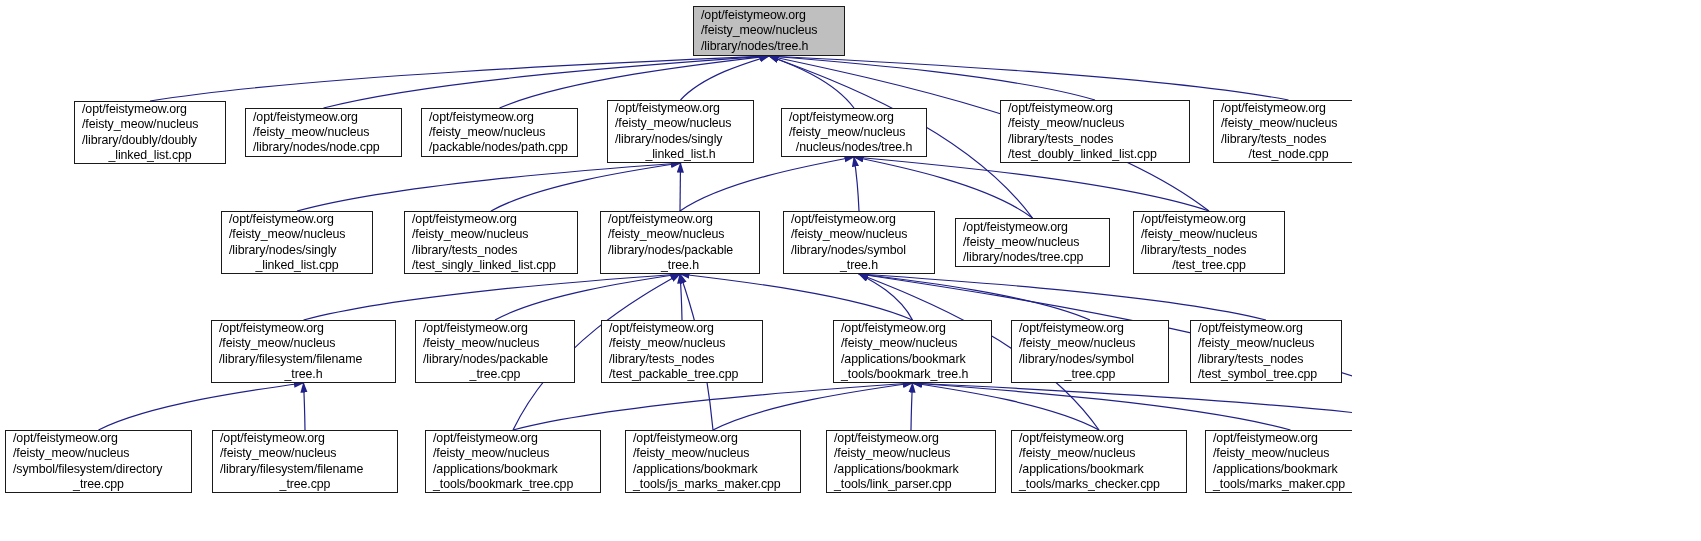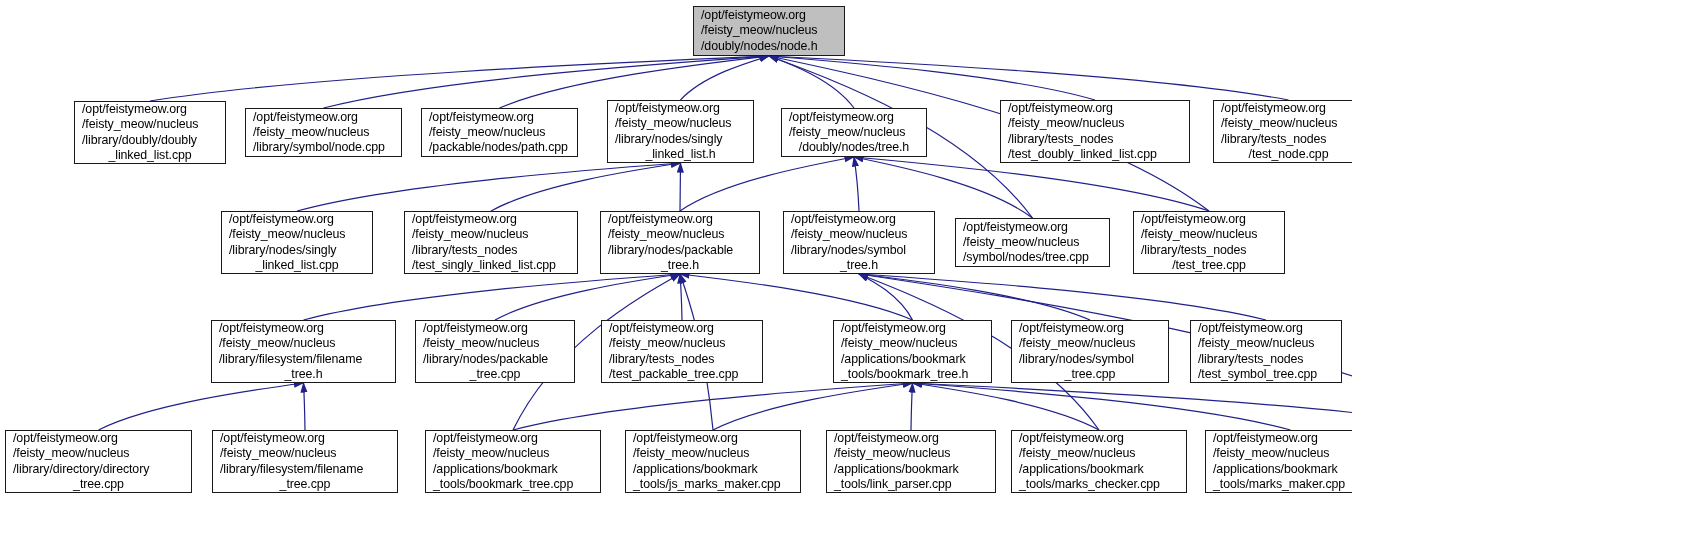--- a/index.html
+++ b/index.html
@@ -97,41 +97,41 @@
         <path d="M713,430 C762.875,404.15 862.625,390.05 912.5,383" marker-end="url(#arrow)"></path>
         <path d="M911,430 C911.375,404.15 912.125,390.05 912.5,383" marker-end="url(#arrow)"></path>
         <path d="M1099,430 C1052.375,404.15 959.125,390.05 912.5,383" marker-end="url(#arrow)"></path>
         <path d="M1290.5,430 C1196,404.15 1007,390.05 912.5,383" marker-end="url(#arrow)"></path>
         <path d="M1484,430 C1341.125,404.15 1055.375,390.05 912.5,383" marker-end="url(#arrow)"></path>
         <path d="M513,430 C554.75,344.2 638.25,297.4 680,274" marker-end="url(#arrow)"></path>
         <path d="M713,430 C704.75,344.2 688.25,297.4 680,274" marker-end="url(#arrow)"></path>
       </g>
   </svg>
   <div id="node-layer">
-      <div class="node root" style="left: 693px; top: 6px; width: 152px; height: 50px;"><span class="line">/opt/feistymeow.org</span><span class="line">/feisty_meow/nucleus</span><span class="line">/doubly/nodes/node.h</span></div>
+      <div class="node root" style="left: 693px; top: 6px; width: 152px; height: 50px;"><span class="line">/opt/feistymeow.org</span><span class="line">/feisty_meow/nucleus</span><span class="line">/library/nodes/tree.h</span></div>
       <div class="node" style="left: 74px; top: 101px; width: 152px; height: 63px;"><span class="line">/opt/feistymeow.org</span><span class="line">/feisty_meow/nucleus</span><span class="line">/library/doubly/doubly</span><span class="line ctr">_linked_list.cpp</span></div>
-      <div class="node" style="left: 245px; top: 108px; width: 157px; height: 49px;"><span class="line">/opt/feistymeow.org</span><span class="line">/feisty_meow/nucleus</span><span class="line">/library/symbol/node.cpp</span></div>
+      <div class="node" style="left: 245px; top: 108px; width: 157px; height: 49px;"><span class="line">/opt/feistymeow.org</span><span class="line">/feisty_meow/nucleus</span><span class="line">/library/nodes/node.cpp</span></div>
       <div class="node" style="left: 421px; top: 108px; width: 157px; height: 49px;"><span class="line">/opt/feistymeow.org</span><span class="line">/feisty_meow/nucleus</span><span class="line">/packable/nodes/path.cpp</span></div>
       <div class="node" style="left: 607px; top: 100px; width: 147px; height: 63px;"><span class="line">/opt/feistymeow.org</span><span class="line">/feisty_meow/nucleus</span><span class="line">/library/nodes/singly</span><span class="line ctr">_linked_list.h</span></div>
-      <div class="node" style="left: 781px; top: 108px; width: 146px; height: 49px;"><span class="line">/opt/feistymeow.org</span><span class="line">/feisty_meow/nucleus</span><span class="line ctr">/doubly/nodes/tree.h</span></div>
+      <div class="node" style="left: 781px; top: 108px; width: 146px; height: 49px;"><span class="line">/opt/feistymeow.org</span><span class="line">/feisty_meow/nucleus</span><span class="line ctr">/nucleus/nodes/tree.h</span></div>
       <div class="node" style="left: 1000px; top: 100px; width: 190px; height: 63px;"><span class="line">/opt/feistymeow.org</span><span class="line">/feisty_meow/nucleus</span><span class="line">/library/tests_nodes</span><span class="line">/test_doubly_linked_list.cpp</span></div>
       <div class="node" style="left: 1213px; top: 100px; width: 151px; height: 63px;"><span class="line">/opt/feistymeow.org</span><span class="line">/feisty_meow/nucleus</span><span class="line">/library/tests_nodes</span><span class="line ctr">/test_node.cpp</span></div>
       <div class="node" style="left: 221px; top: 211px; width: 152px; height: 63px;"><span class="line">/opt/feistymeow.org</span><span class="line">/feisty_meow/nucleus</span><span class="line">/library/nodes/singly</span><span class="line ctr">_linked_list.cpp</span></div>
       <div class="node" style="left: 404px; top: 211px; width: 174px; height: 63px;"><span class="line">/opt/feistymeow.org</span><span class="line">/feisty_meow/nucleus</span><span class="line">/library/tests_nodes</span><span class="line">/test_singly_linked_list.cpp</span></div>
       <div class="node" style="left: 600px; top: 211px; width: 160px; height: 63px;"><span class="line">/opt/feistymeow.org</span><span class="line">/feisty_meow/nucleus</span><span class="line">/library/nodes/packable</span><span class="line ctr">_tree.h</span></div>
       <div class="node" style="left: 783px; top: 211px; width: 152px; height: 63px;"><span class="line">/opt/feistymeow.org</span><span class="line">/feisty_meow/nucleus</span><span class="line">/library/nodes/symbol</span><span class="line ctr">_tree.h</span></div>
-      <div class="node" style="left: 955px; top: 218px; width: 155px; height: 49px;"><span class="line">/opt/feistymeow.org</span><span class="line">/feisty_meow/nucleus</span><span class="line">/symbol/nodes/tree.cpp</span></div>
+      <div class="node" style="left: 955px; top: 218px; width: 155px; height: 49px;"><span class="line">/opt/feistymeow.org</span><span class="line">/feisty_meow/nucleus</span><span class="line">/library/nodes/tree.cpp</span></div>
       <div class="node" style="left: 1133px; top: 211px; width: 152px; height: 63px;"><span class="line">/opt/feistymeow.org</span><span class="line">/feisty_meow/nucleus</span><span class="line">/library/tests_nodes</span><span class="line ctr">/test_tree.cpp</span></div>
       <div class="node" style="left: 211px; top: 320px; width: 185px; height: 63px;"><span class="line">/opt/feistymeow.org</span><span class="line">/feisty_meow/nucleus</span><span class="line">/library/filesystem/filename</span><span class="line ctr">_tree.h</span></div>
       <div class="node" style="left: 415px; top: 320px; width: 160px; height: 63px;"><span class="line">/opt/feistymeow.org</span><span class="line">/feisty_meow/nucleus</span><span class="line">/library/nodes/packable</span><span class="line ctr">_tree.cpp</span></div>
       <div class="node" style="left: 601px; top: 320px; width: 162px; height: 63px;"><span class="line">/opt/feistymeow.org</span><span class="line">/feisty_meow/nucleus</span><span class="line">/library/tests_nodes</span><span class="line">/test_packable_tree.cpp</span></div>
       <div class="node" style="left: 833px; top: 320px; width: 159px; height: 63px;"><span class="line">/opt/feistymeow.org</span><span class="line">/feisty_meow/nucleus</span><span class="line">/applications/bookmark</span><span class="line">_tools/bookmark_tree.h</span></div>
       <div class="node" style="left: 1011px; top: 320px; width: 158px; height: 63px;"><span class="line">/opt/feistymeow.org</span><span class="line">/feisty_meow/nucleus</span><span class="line">/library/nodes/symbol</span><span class="line ctr">_tree.cpp</span></div>
       <div class="node" style="left: 1190px; top: 320px; width: 152px; height: 63px;"><span class="line">/opt/feistymeow.org</span><span class="line">/feisty_meow/nucleus</span><span class="line">/library/tests_nodes</span><span class="line">/test_symbol_tree.cpp</span></div>
-      <div class="node" style="left: 5px; top: 430px; width: 187px; height: 63px;"><span class="line">/opt/feistymeow.org</span><span class="line">/feisty_meow/nucleus</span><span class="line">/library/directory/directory</span><span class="line ctr">_tree.cpp</span></div>
+      <div class="node" style="left: 5px; top: 430px; width: 187px; height: 63px;"><span class="line">/opt/feistymeow.org</span><span class="line">/feisty_meow/nucleus</span><span class="line">/symbol/filesystem/directory</span><span class="line ctr">_tree.cpp</span></div>
       <div class="node" style="left: 212px; top: 430px; width: 186px; height: 63px;"><span class="line">/opt/feistymeow.org</span><span class="line">/feisty_meow/nucleus</span><span class="line">/library/filesystem/filename</span><span class="line ctr">_tree.cpp</span></div>
       <div class="node" style="left: 425px; top: 430px; width: 176px; height: 63px;"><span class="line">/opt/feistymeow.org</span><span class="line">/feisty_meow/nucleus</span><span class="line">/applications/bookmark</span><span class="line">_tools/bookmark_tree.cpp</span></div>
       <div class="node" style="left: 625px; top: 430px; width: 176px; height: 63px;"><span class="line">/opt/feistymeow.org</span><span class="line">/feisty_meow/nucleus</span><span class="line">/applications/bookmark</span><span class="line">_tools/js_marks_maker.cpp</span></div>
       <div class="node" style="left: 826px; top: 430px; width: 170px; height: 63px;"><span class="line">/opt/feistymeow.org</span><span class="line">/feisty_meow/nucleus</span><span class="line">/applications/bookmark</span><span class="line">_tools/link_parser.cpp</span></div>
       <div class="node" style="left: 1011px; top: 430px; width: 176px; height: 63px;"><span class="line">/opt/feistymeow.org</span><span class="line">/feisty_meow/nucleus</span><span class="line">/applications/bookmark</span><span class="line">_tools/marks_checker.cpp</span></div>
       <div class="node" style="left: 1205px; top: 430px; width: 171px; height: 63px;"><span class="line">/opt/feistymeow.org</span><span class="line">/feisty_meow/nucleus</span><span class="line">/applications/bookmark</span><span class="line">_tools/marks_maker.cpp</span></div>
       <div class="node" style="left: 1398px; top: 430px; width: 172px; height: 63px;"><span class="line">/opt/feistymeow.org</span><span class="line">/feisty_meow/nucleus</span><span class="line">/applications/bookmark</span><span class="line">_tools/marks_sorter.cpp</span></div>
     </div>
 </div>
 

